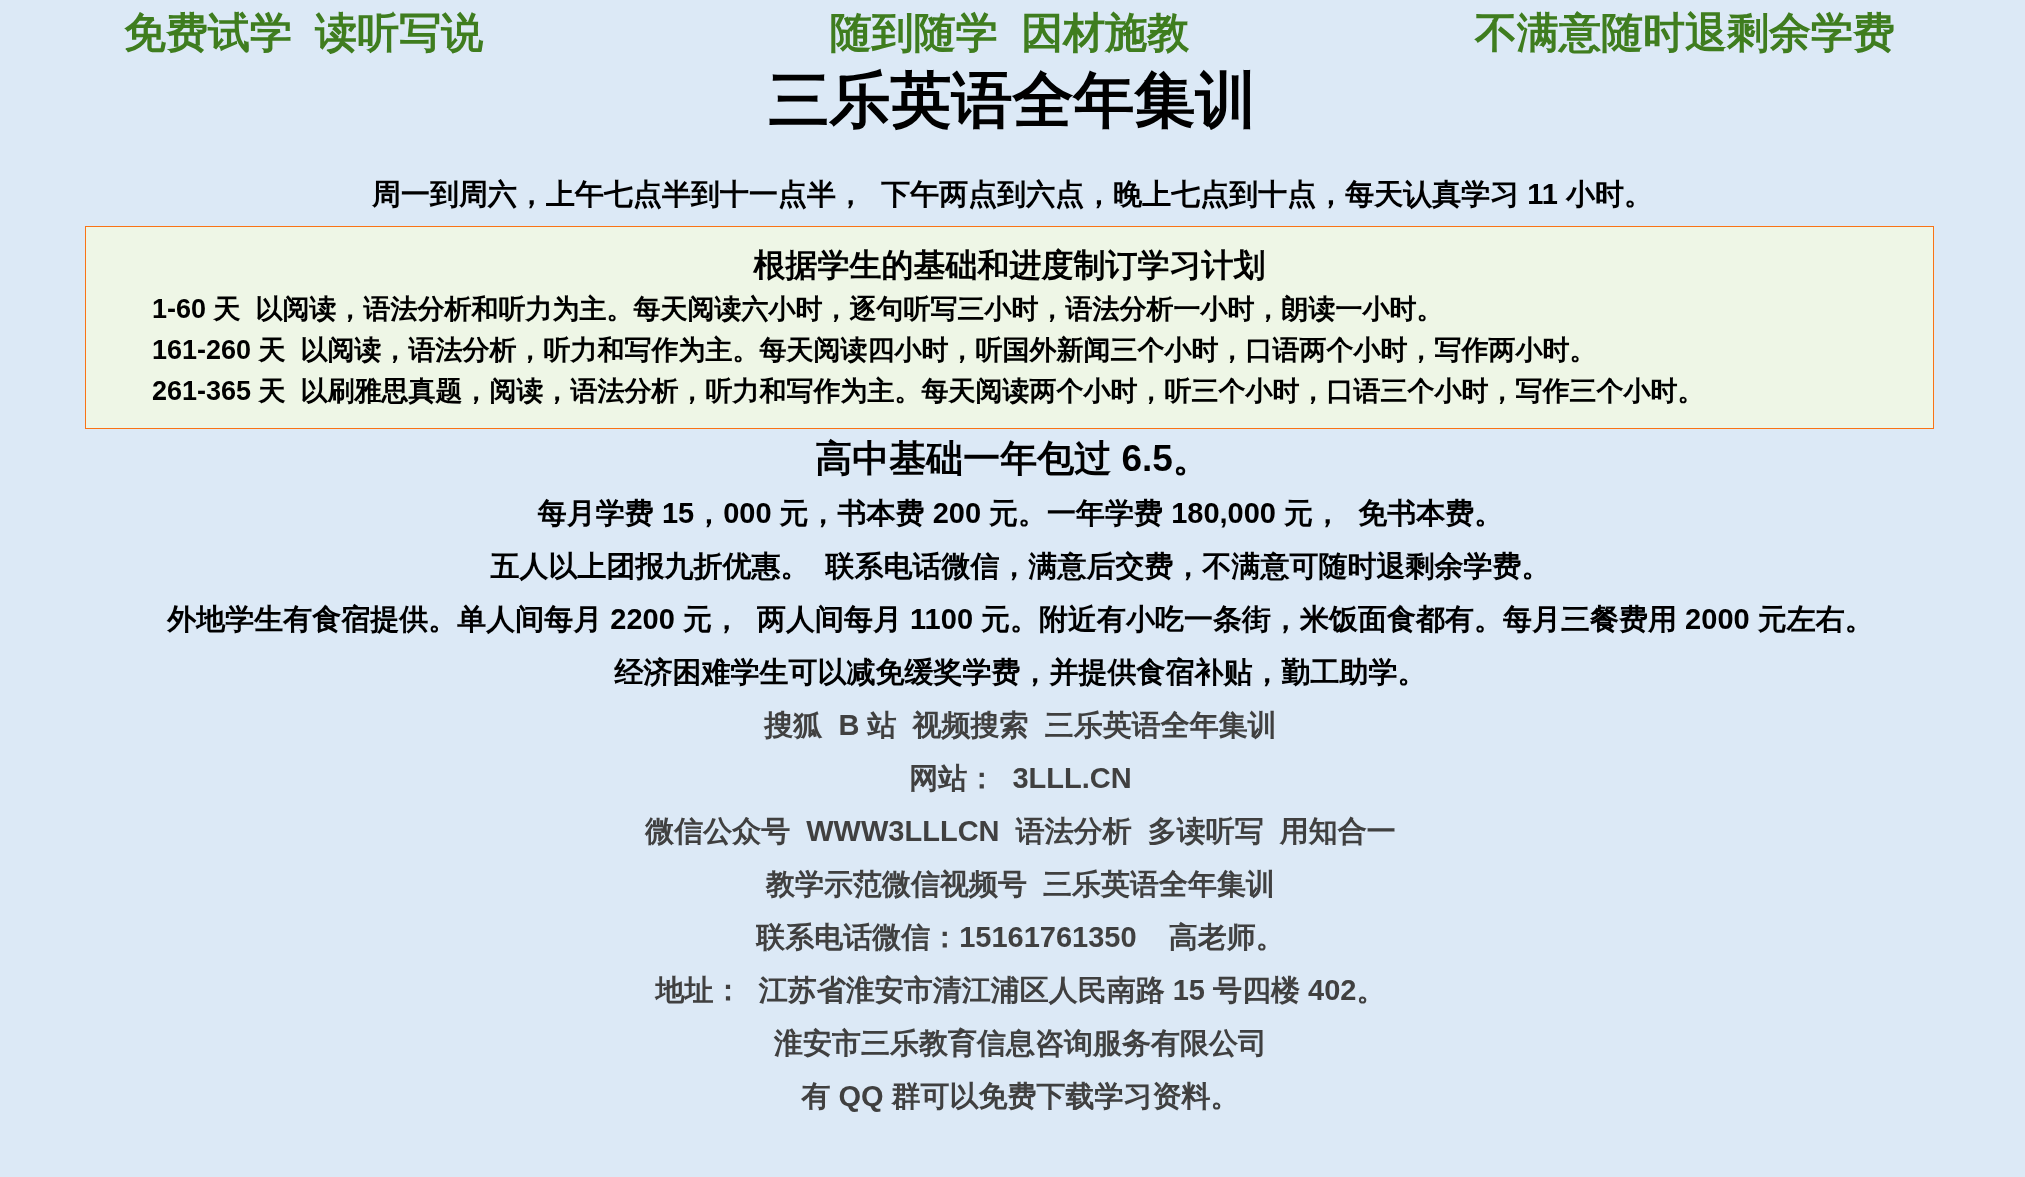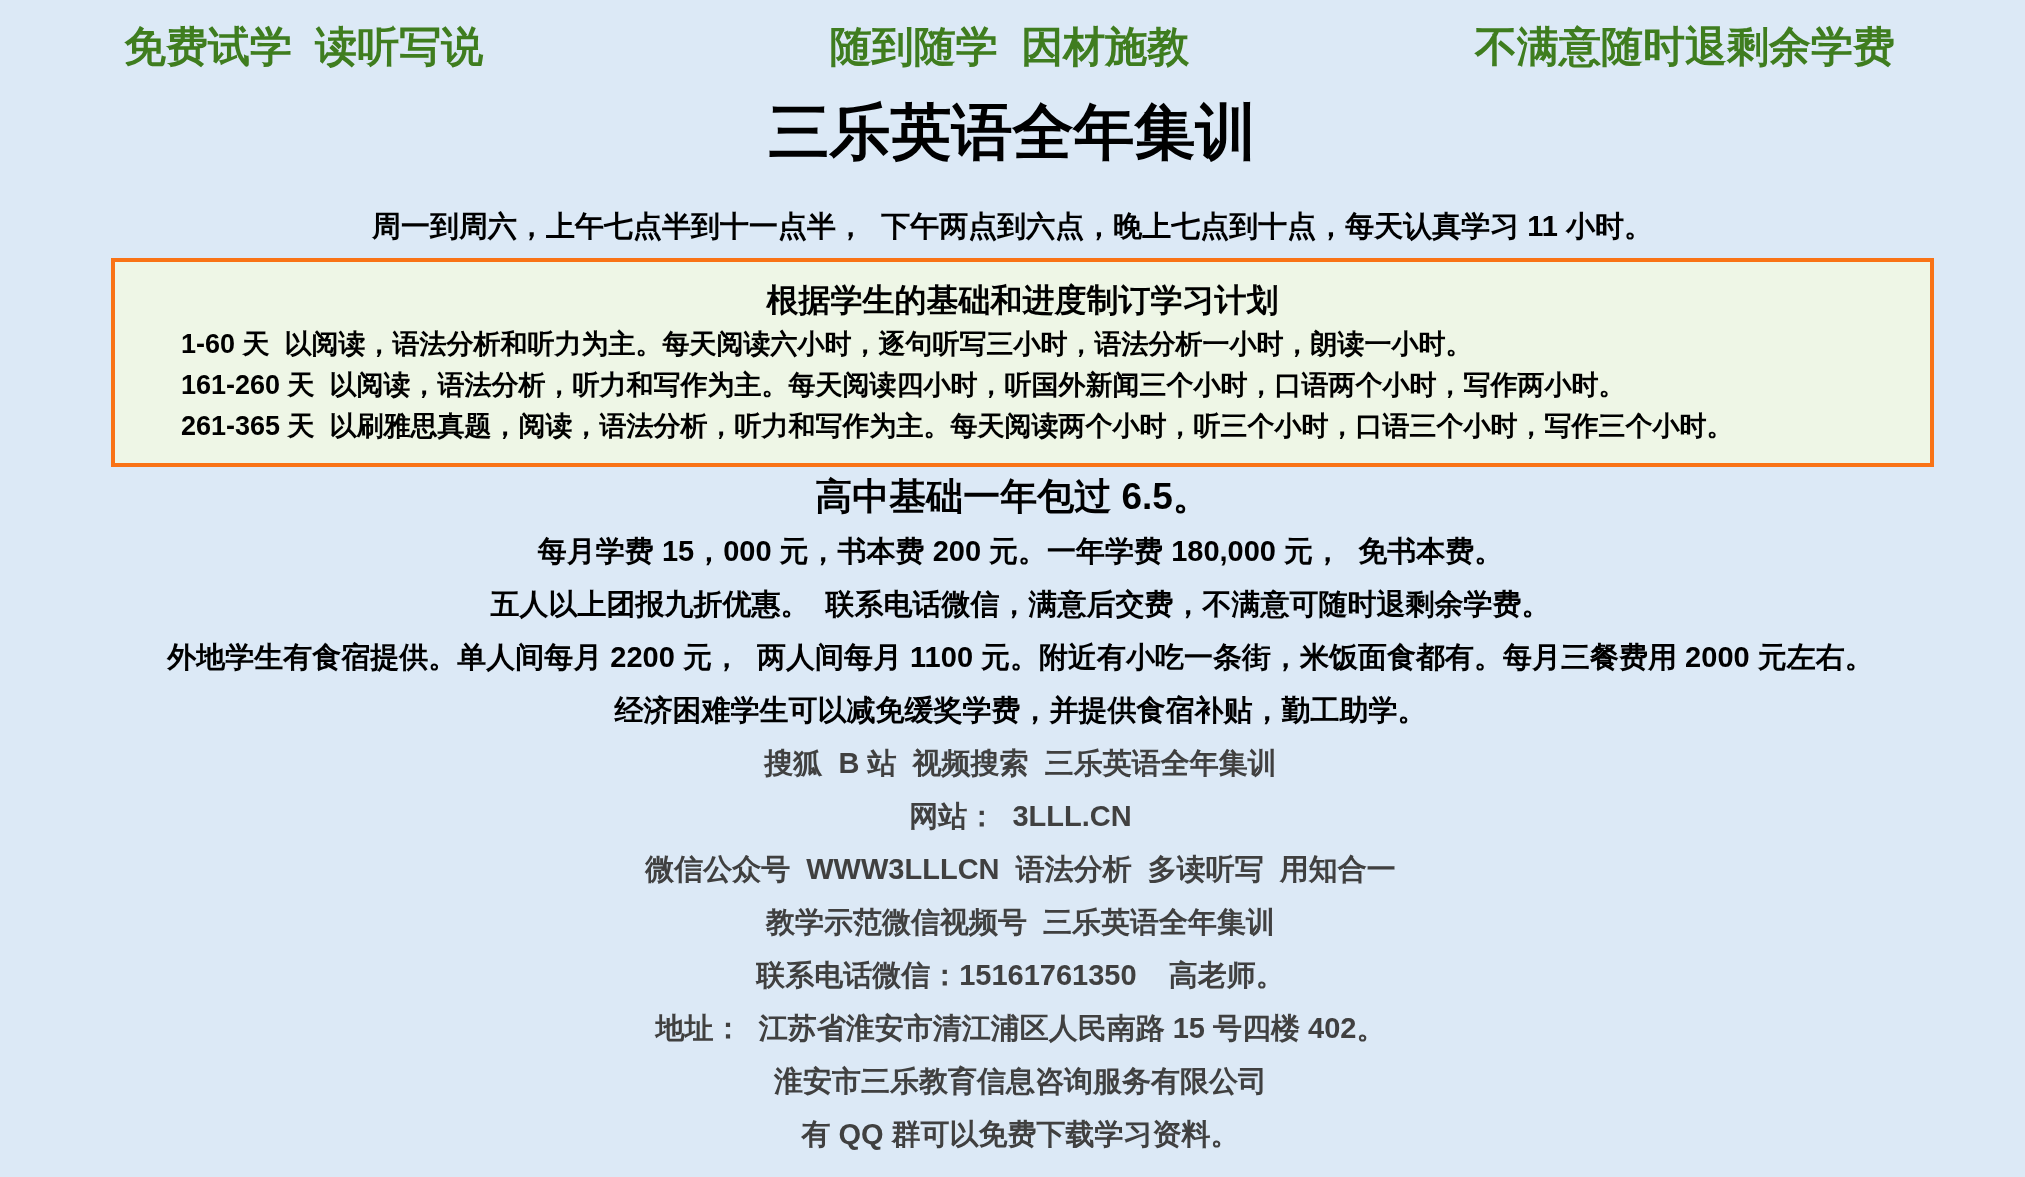--- a/index.html
+++ b/index.html
@@ -13,47 +13,47 @@
     background: #dce9f6;
     font-family: "Liberation Sans", "DejaVu Sans", sans-serif;
     font-weight: bold;
     color: #000000;
   }
   .pre { white-space: pre-wrap; }
 
   .top-banner {
     display: grid;
     grid-template-columns: 1fr auto 1fr;
-    padding: 22px 130px 0 124px;
+    padding: 8px 130px 0 124px;
     font-size: 42px;
     line-height: 50px;
     color: #3f7d1f;
   }
   .top-banner .left   { justify-self: start; }
   .top-banner .center { justify-self: center; }
   .top-banner .right  { justify-self: end; text-align: right; }
 
   .main-title {
-    margin-top: 24px;
+    margin-top: 6px;
     text-align: center;
     font-size: 61px;
     line-height: 72px;
     color: #000000;
   }
 
   .schedule-line {
     margin-top: 40px;
     text-align: center;
     font-size: 29px;
     line-height: 36px;
   }
 
   .plan-box {
-    margin: 14px 91px 0 111px;
-    border: 4px solid #f97316;
+    margin: 14px 91px 0 85px;
+    border: 1px solid #f97316;
     background: #eef6e6;
     padding: 14px 40px 16px 40px;
   }
   .plan-box-title {
     text-align: center;
     font-size: 32px;
     line-height: 48px;
   }
   .plan-item {
     padding-left: 26px;

